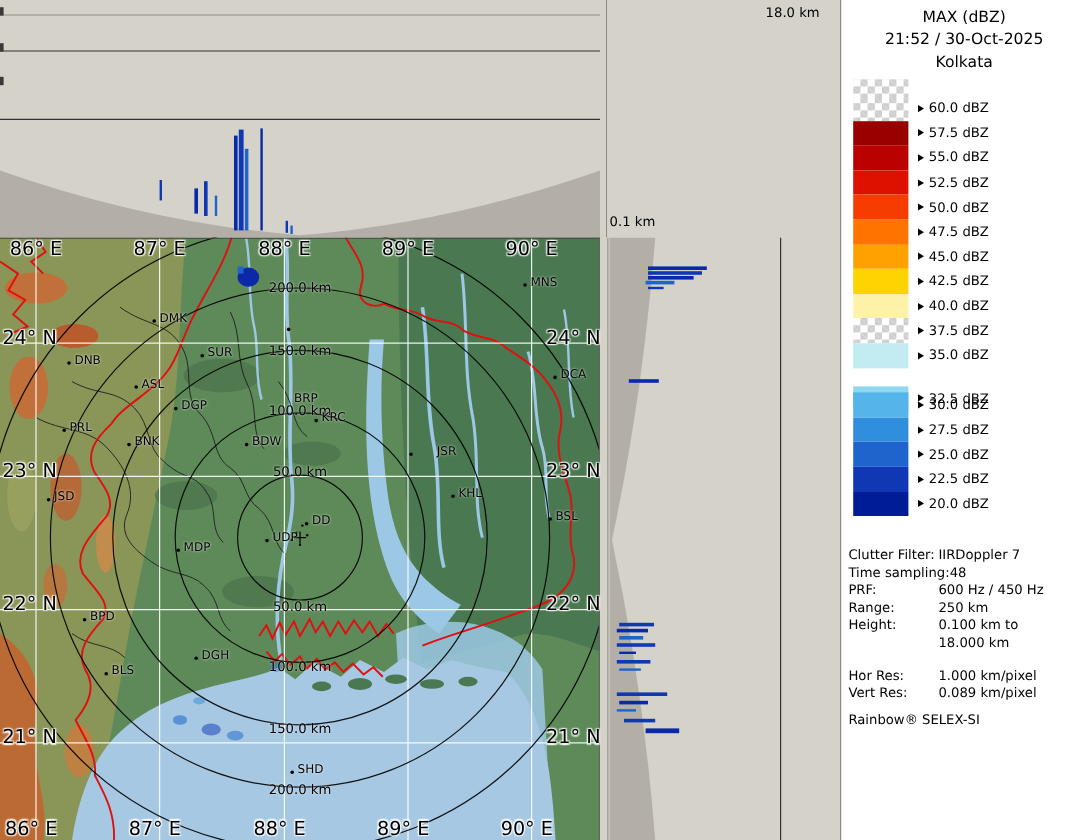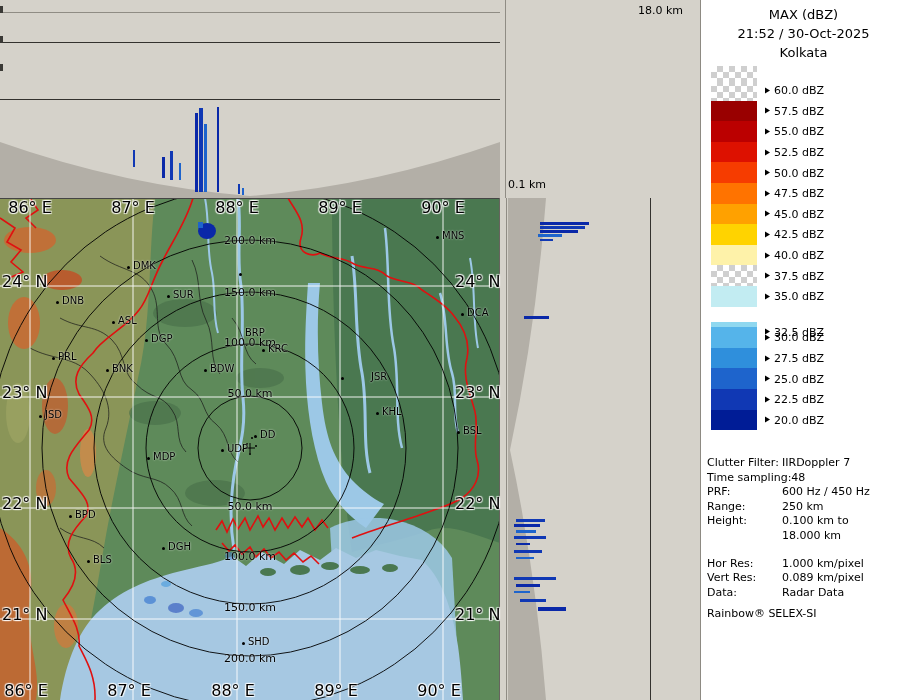--- a/index.html
+++ b/index.html
@@ -223,21 +223,21 @@
       <div class="station" style="left: 151px; top: 334px;">DGP</div>
       <div class="stdot" style="left: 262px; top: 349px;"></div>
       <div class="station" style="left: 268px; top: 344px;">KRC</div>
       <div class="stdot" style="left: 52px; top: 357px;"></div>
       <div class="station" style="left: 58px; top: 352px;">PRL</div>
       <div class="stdot" style="left: 106px; top: 369px;"></div>
       <div class="station" style="left: 112px; top: 364px;">BNK</div>
       <div class="stdot" style="left: 204px; top: 369px;"></div>
       <div class="station" style="left: 210px; top: 364px;">BDW</div>
       <div class="stdot" style="left: 341px; top: 377px;"></div>
-      <div class="station" style="left: 327px; top: 372px; padding-left: 44px;">JSR</div>
+      <div class="station" style="left: 364px; top: 372px;">JSR</div>
       <div class="stdot" style="left: 39px; top: 415px;"></div>
       <div class="station" style="left: 45px; top: 410px;">JSD</div>
       <div class="stdot" style="left: 376px; top: 412px;"></div>
       <div class="station" style="left: 382px; top: 407px; text-align: center;">KHL</div>
       <div class="stdot" style="left: 457px; top: 431px;"></div>
       <div class="station" style="left: 463px; top: 426px;">BSL</div>
       <div class="stdot" style="left: 254px; top: 435px;"></div>
       <div class="station" style="left: 260px; top: 430px;">DD</div>
       <div class="stdot" style="left: 221px; top: 449px;"></div>
       <div class="station" style="left: 227px; top: 444px;">UDP</div>
@@ -333,21 +333,20 @@
     <div id="metadata">
       <div id="metadata-rows">
           <div class="meta-row"><span class="meta-label">Clutter Filter:</span><span class="meta-value">IIRDoppler 7</span></div>
           <div class="meta-row"><span class="meta-label">Time sampling:</span><span class="meta-value">48</span></div>
           <div class="meta-row"><span class="meta-label">PRF:</span><span class="meta-value">600 Hz / 450 Hz</span></div>
           <div class="meta-row"><span class="meta-label">Range:</span><span class="meta-value">250 km</span></div>
           <div class="meta-row"><span class="meta-label">Height:</span><span class="meta-value">0.100 km to</span></div>
           <div class="meta-row"><span class="meta-label"></span><span class="meta-value">18.000 km</span></div>
           <div class="meta-row gap-above"><span class="meta-label">Hor Res:</span><span class="meta-value">1.000 km/pixel</span></div>
           <div class="meta-row"><span class="meta-label">Vert Res:</span><span class="meta-value">0.089 km/pixel</span></div>
-          <div class="meta-row"><span class="meta-label">Data:</span><span class="meta-value">Radar Data</span></div>
         </div>
       <div class="meta-footer">Rainbow® SELEX-SI</div>
     </div>
   </div>
 
 <div class="echo" style="left: 133px; top: 150px; width: 2px; height: 17px; background: rgb(16, 56, 180);"></div>
     <div class="echo" style="left: 162px; top: 157px; width: 3px; height: 21px; background: rgb(10, 40, 168);"></div>
     <div class="echo" style="left: 170px; top: 151px; width: 3px; height: 29px; background: rgb(16, 56, 180);"></div>
     <div class="echo" style="left: 179px; top: 163px; width: 2px; height: 17px; background: rgb(30, 100, 204);"></div>
     <div class="echo" style="left: 195px; top: 113px; width: 3px; height: 79px; background: rgb(10, 40, 168);"></div>

